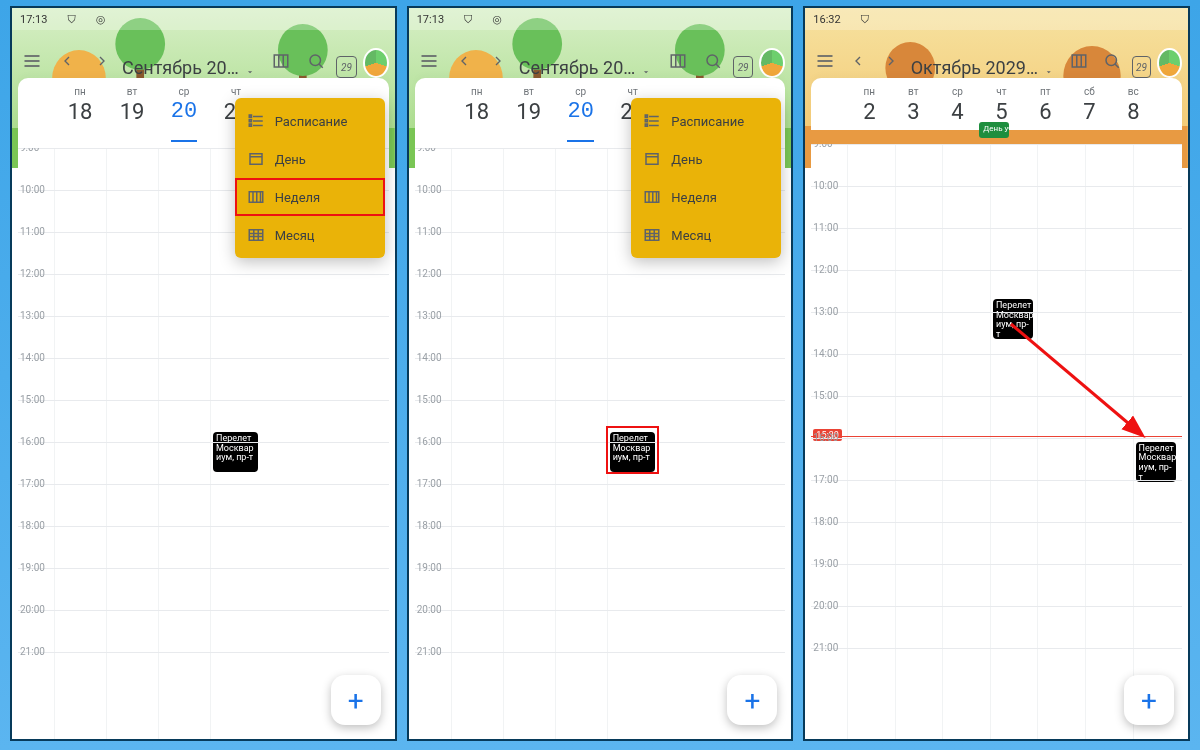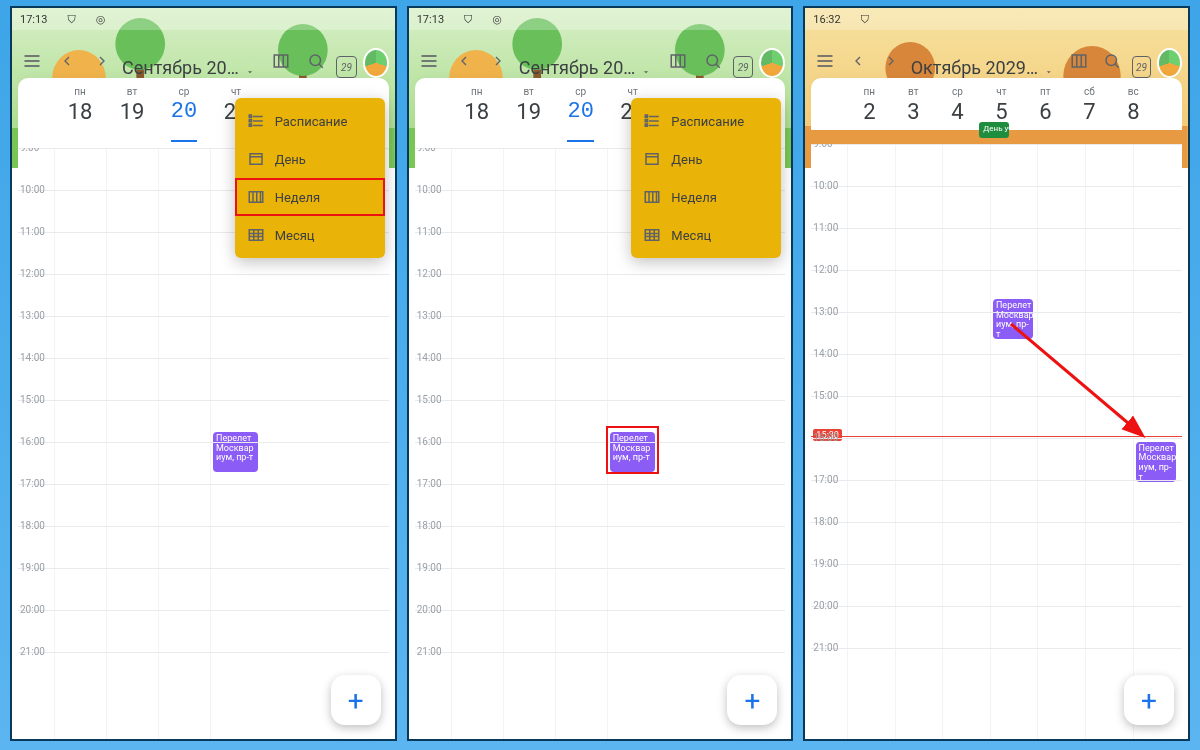--- a/index.html
+++ b/index.html
@@ -75,21 +75,21 @@
     font-size: 10px; color: #9aa0a6;
   }
   .gcols {
     position: absolute; top: 0; bottom: 0; left: 36px; right: 2px;
     display: flex;
   }
   .gcol { flex: 1; border-left: 1px solid #f1f3f4; position: relative; }
   .gcols.c4 .gcol { flex: 0 0 52px; }
   .event {
     position: absolute; left: 2px; right: 4px;
-    background: #8b5cf6; color: #fff;
+    background: #000000; color: #fff;
     border-radius: 4px; font-size: 9px; line-height: 1.1;
     padding: 2px 3px; overflow: hidden;
     cursor: pointer;
   }
   .allday-chip {
     position: absolute; top: 0; height: 16px;
     background: #1e8e3e; color: #fff; font-size: 8px;
     padding: 2px 4px; border-radius: 3px;
     overflow: hidden; white-space: nowrap;
   }

